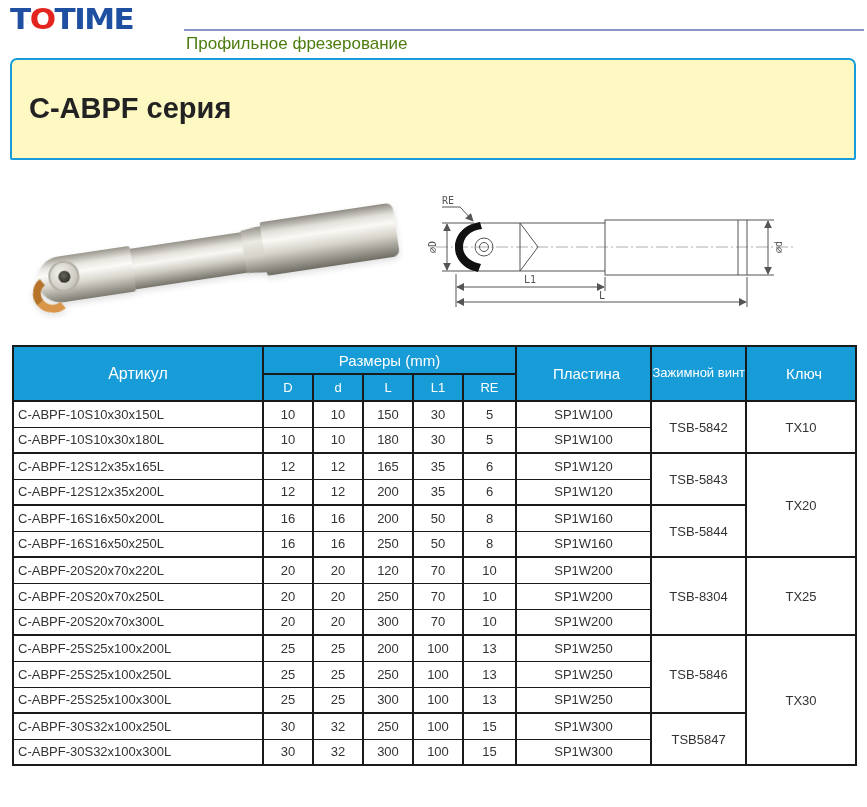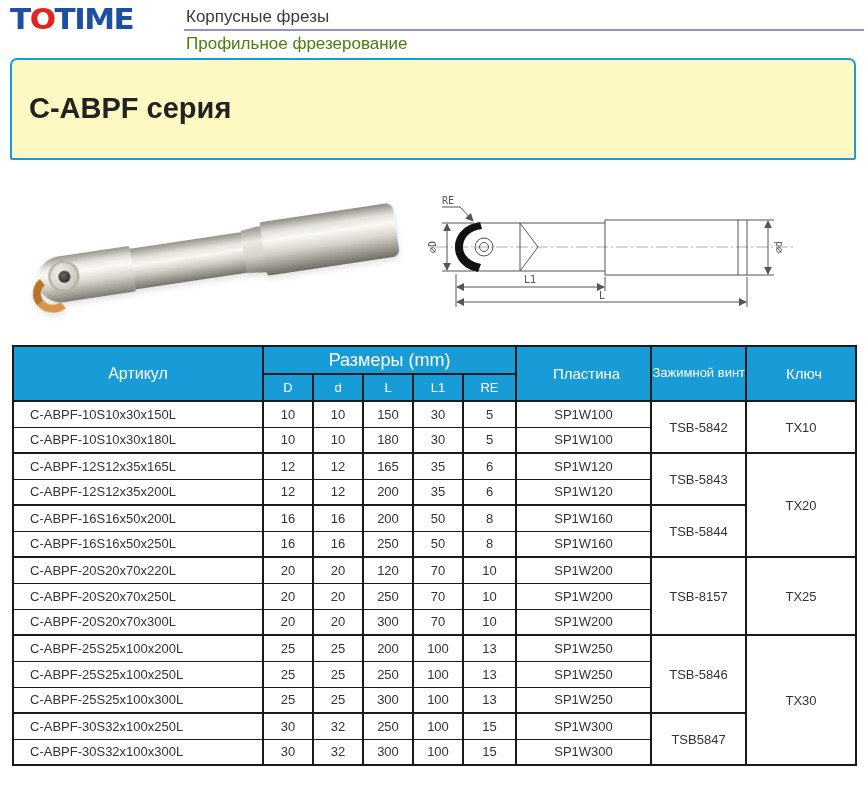--- a/index.html
+++ b/index.html
@@ -60,33 +60,32 @@
   
   table.spec{position:absolute;left:12px;top:345px;width:843px;border-collapse:collapse;
              font-size:13px;color:#333;table-layout:fixed;}
   table.spec, table.spec th, table.spec td{border:2px solid var(--table-border);}
   table.spec td{border-top-width:1px;border-bottom-width:1px;}
   table.spec tr.group-start td{border-top-width:2px;}
   table.spec tbody tr:last-child td{border-bottom-width:2px;}
   table.spec th{background:var(--accent);color:#fff;font-weight:400;}
   th.h-art{font-size:16px;margin-top:32px;}
   th.h-big{font-size:15px;padding-left:6px;}
-  th.h-sizes{font-size:18px;height:28px;text-align:center;}
+  th.h-sizes{font-size:15px;height:28px;text-align:center;}
   th.h-dim{font-size:13px;height:27px;}
   th.h-screw{font-size:13px;line-height:1.25;text-align:right;}
   table.spec td{height:26px;text-align:center;background:#fff;}
-  table.spec td.c-article{text-align:left;padding-left:16px;}
+  table.spec td.c-article{text-align:left;padding-left:4px;}
 </style>
 </head>
 <body>
 
 <div class="page">
 
   <div class="logo"><span>T</span><span class="o">O</span><span>TIME</span></div>
-  <div class="tagline-top">Корпусные фрезы</div>
   <div class="tagline-rule"></div>
   <div class="tagline-bottom">Профильное фрезерование</div>
 
   <div class="series-box">
     <div class="series-title">C-ABPF серия</div>
   </div>
 
   <div class="photo">
     <div class="tool">
       <div class="seg-head">
@@ -239,21 +238,21 @@
           <td>SP1W160</td>
         </tr>
         <tr class="group-start">
           <td class="c-article">C-ABPF-20S20x70x220L</td>
           <td>20</td>
           <td>20</td>
           <td>120</td>
           <td>70</td>
           <td>10</td>
           <td>SP1W200</td>
-          <td rowspan="3">TSB-8157</td>
+          <td rowspan="3">TSB-8304</td>
           <td rowspan="3">TX25</td>
         </tr>
         <tr>
           <td class="c-article">C-ABPF-20S20x70x250L</td>
           <td>20</td>
           <td>20</td>
           <td>250</td>
           <td>70</td>
           <td>10</td>
           <td>SP1W200</td>

